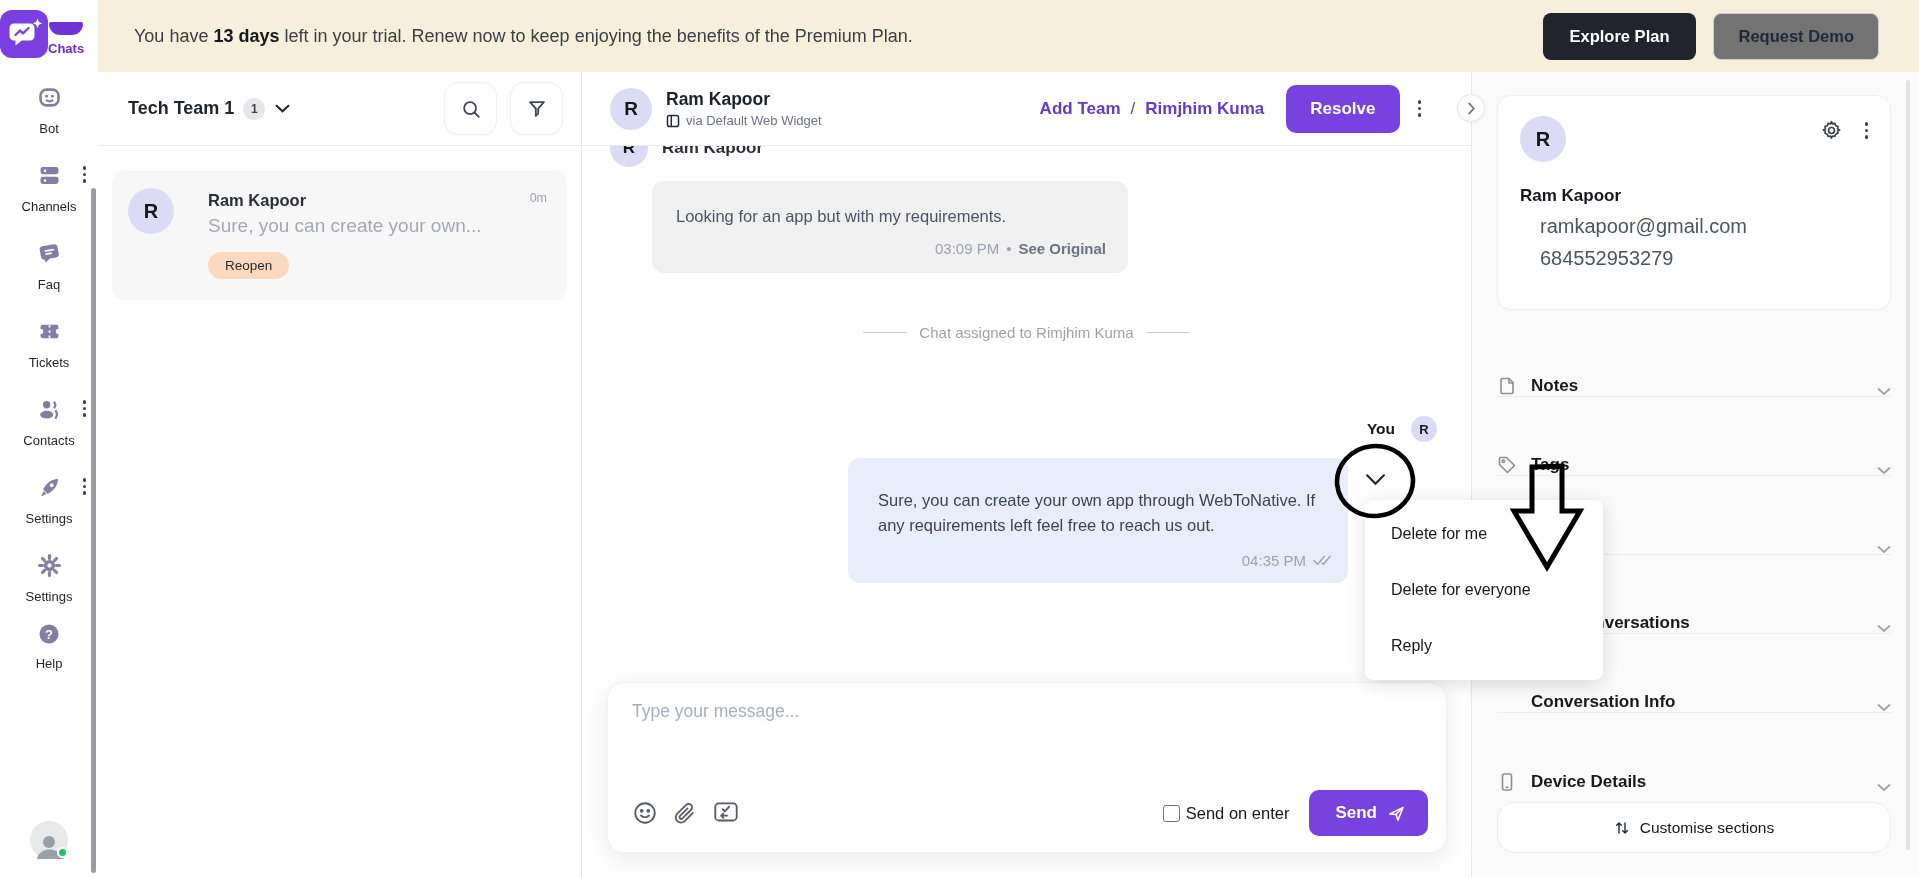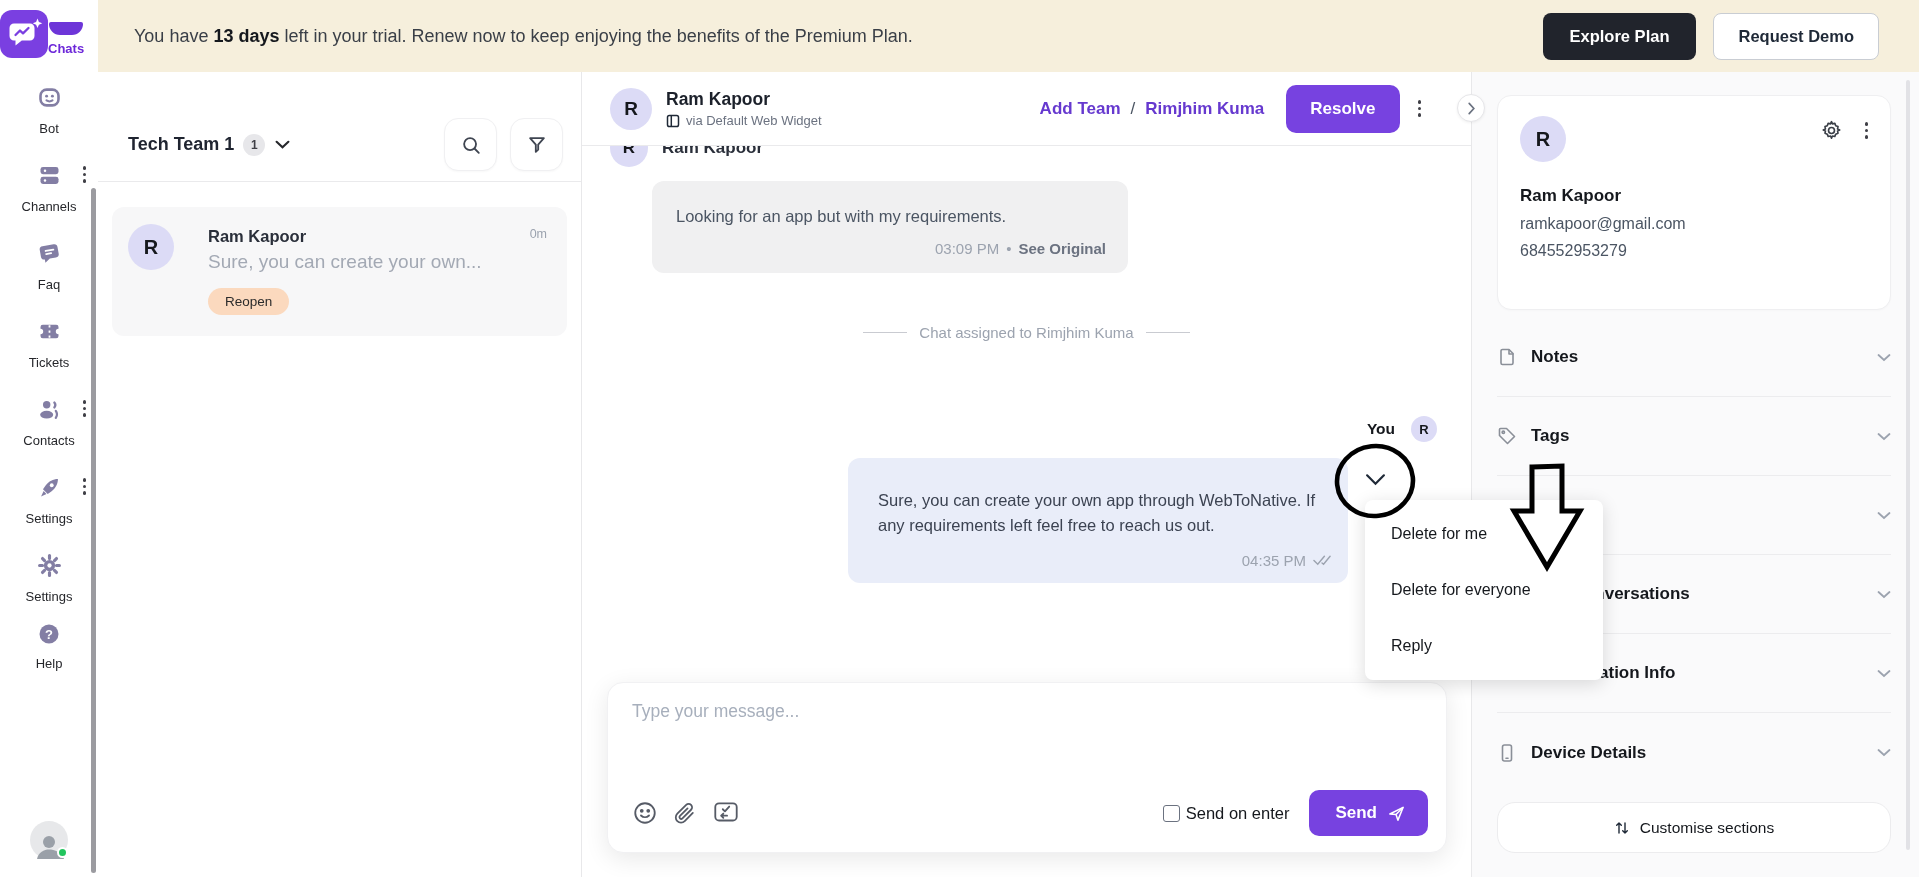--- a/index.html
+++ b/index.html
@@ -22,27 +22,27 @@
   .bottom-avatar .dot { position:absolute; right:0; bottom:1px; width:11px; height:11px; background:#22C55E; border:2px solid #fff; border-radius:50%; }
 
   
   .banner { position:absolute; left:98px; right:0; top:0; height:72px; background:#F6EFDC;
     display:flex; align-items:center; padding:0 40px 0 36px; z-index:5; }
   .banner .txt { font-size:18px; color:#3a3f47; }
   .banner .txt b { color:#15181d; }
   .banner .spacer { flex:1; }
   .btn-dark { background:#21242C; color:#fff; border:none; border-radius:8px; padding:14px 27px;
     font-size:16.5px; font-weight:600; cursor:pointer; font-family:inherit; }
-  .btn-ghost { background:#ffffff; color:#1f2937; border:1px solid #C9CDD3; border-radius:8px; padding:13px 24px;
+  .btn-ghost { background:#737373; color:#1f2937; border:1px solid #C9CDD3; border-radius:8px; padding:13px 24px;
     font-size:16.5px; font-weight:600; cursor:pointer; margin-left:17px; font-family:inherit; }
 
   
   .chat-list { position:absolute; left:98px; top:72px; width:484px; bottom:0; background:#fff;
     border-right:1px solid #E8E8EA; z-index:4; }
-  .cl-header { height:74px; border-bottom:1px solid #EAEAEC; display:flex; align-items:center; padding:0 18px 0 30px;margin-top:36px; }
+  .cl-header { height:74px; border-bottom:1px solid #EAEAEC; display:flex; align-items:center; padding:0 18px 0 30px; }
   .cl-title { font-size:18px; font-weight:700; color:#1f2430; cursor:pointer; }
   .cl-badge { width:22px; height:22px; border-radius:50%; background:#E7E7EA; color:#3f3f46; font-size:12px;
     display:inline-flex; align-items:center; justify-content:center; margin-left:9px; font-weight:600; }
   .cl-chevron { margin-left:10px; display:inline-flex; cursor:pointer; }
   .cl-spacer { flex:1; }
   .icon-btn { width:53px; height:53px; border:1px solid #F0F0F2; border-radius:14px; background:#fff;
     display:flex; align-items:center; justify-content:center; cursor:pointer; margin-left:13px; box-shadow:0 1px 2px rgba(0,0,0,.03); }
   .chat-item { margin:25px 14px 0 14px; background:#F7F7F8; border-radius:12px; height:129px; position:relative;
     padding:17px 18px 0 16px; cursor:pointer; }
   .ci-avatar { position:absolute; left:16px; top:17px; width:46px; height:46px; border-radius:50%;
@@ -117,23 +117,23 @@
 
   
   .right-panel { position:absolute; left:1471px; right:0; top:72px; bottom:0; background:#FAFAFB;
     border-left:1px solid #E8E8EA; padding:23px 28px 0 25px; }
   .contact-card { position:relative; background:#fff; border:1px solid #EFEFF1; border-radius:14px;
     height:215px; padding:20px 22px; box-shadow:0 1px 2px rgba(0,0,0,.02); }
   .cc-avatar { width:46px; height:46px; border-radius:50%; background:#DCDBF6; color:#16181d; font-weight:700;
     font-size:20px; display:flex; align-items:center; justify-content:center; }
   .cc-actions { position:absolute; right:18px; top:22px; display:flex; align-items:center; gap:18px; }
   .cc-name { font-size:17px; font-weight:700; color:#15181d; margin-top:24px; }
-  .cc-line { font-size:16px; color:#4B5563; margin-top:9px; }
+  .cc-line { font-size:20px; color:#4B5563; margin-top:9px;margin-left:20px; }
   .sections { margin-top:8px; }
-  .section-row { height:79px; display:flex; align-items:center; border-bottom:1px solid #ECECEE; cursor:pointer; }
+  .section-row { height:79px; display:flex; align-items:flex-end; border-bottom:1px solid #ECECEE; cursor:pointer; }
   .section-row.last { border-bottom:none; }
   .sec-icon { width:34px; display:inline-flex; }
   .sec-label { font-size:17px; font-weight:600; color:#15181d; flex:1; }
   .customise { position:absolute; left:25px; right:28px; bottom:24px; height:51px; background:#fff;
     border:1px solid #ECECEE; border-radius:18px; display:flex; align-items:center; justify-content:center;
     gap:10px; font-size:15.5px; font-weight:500; color:#15181d; cursor:pointer; }
   .right-scroll { position:absolute; right:9px; top:8px; width:4px; height:770px; background:#E2E2E6; border-radius:2px; }
 </style>
 </head>
 <body>

